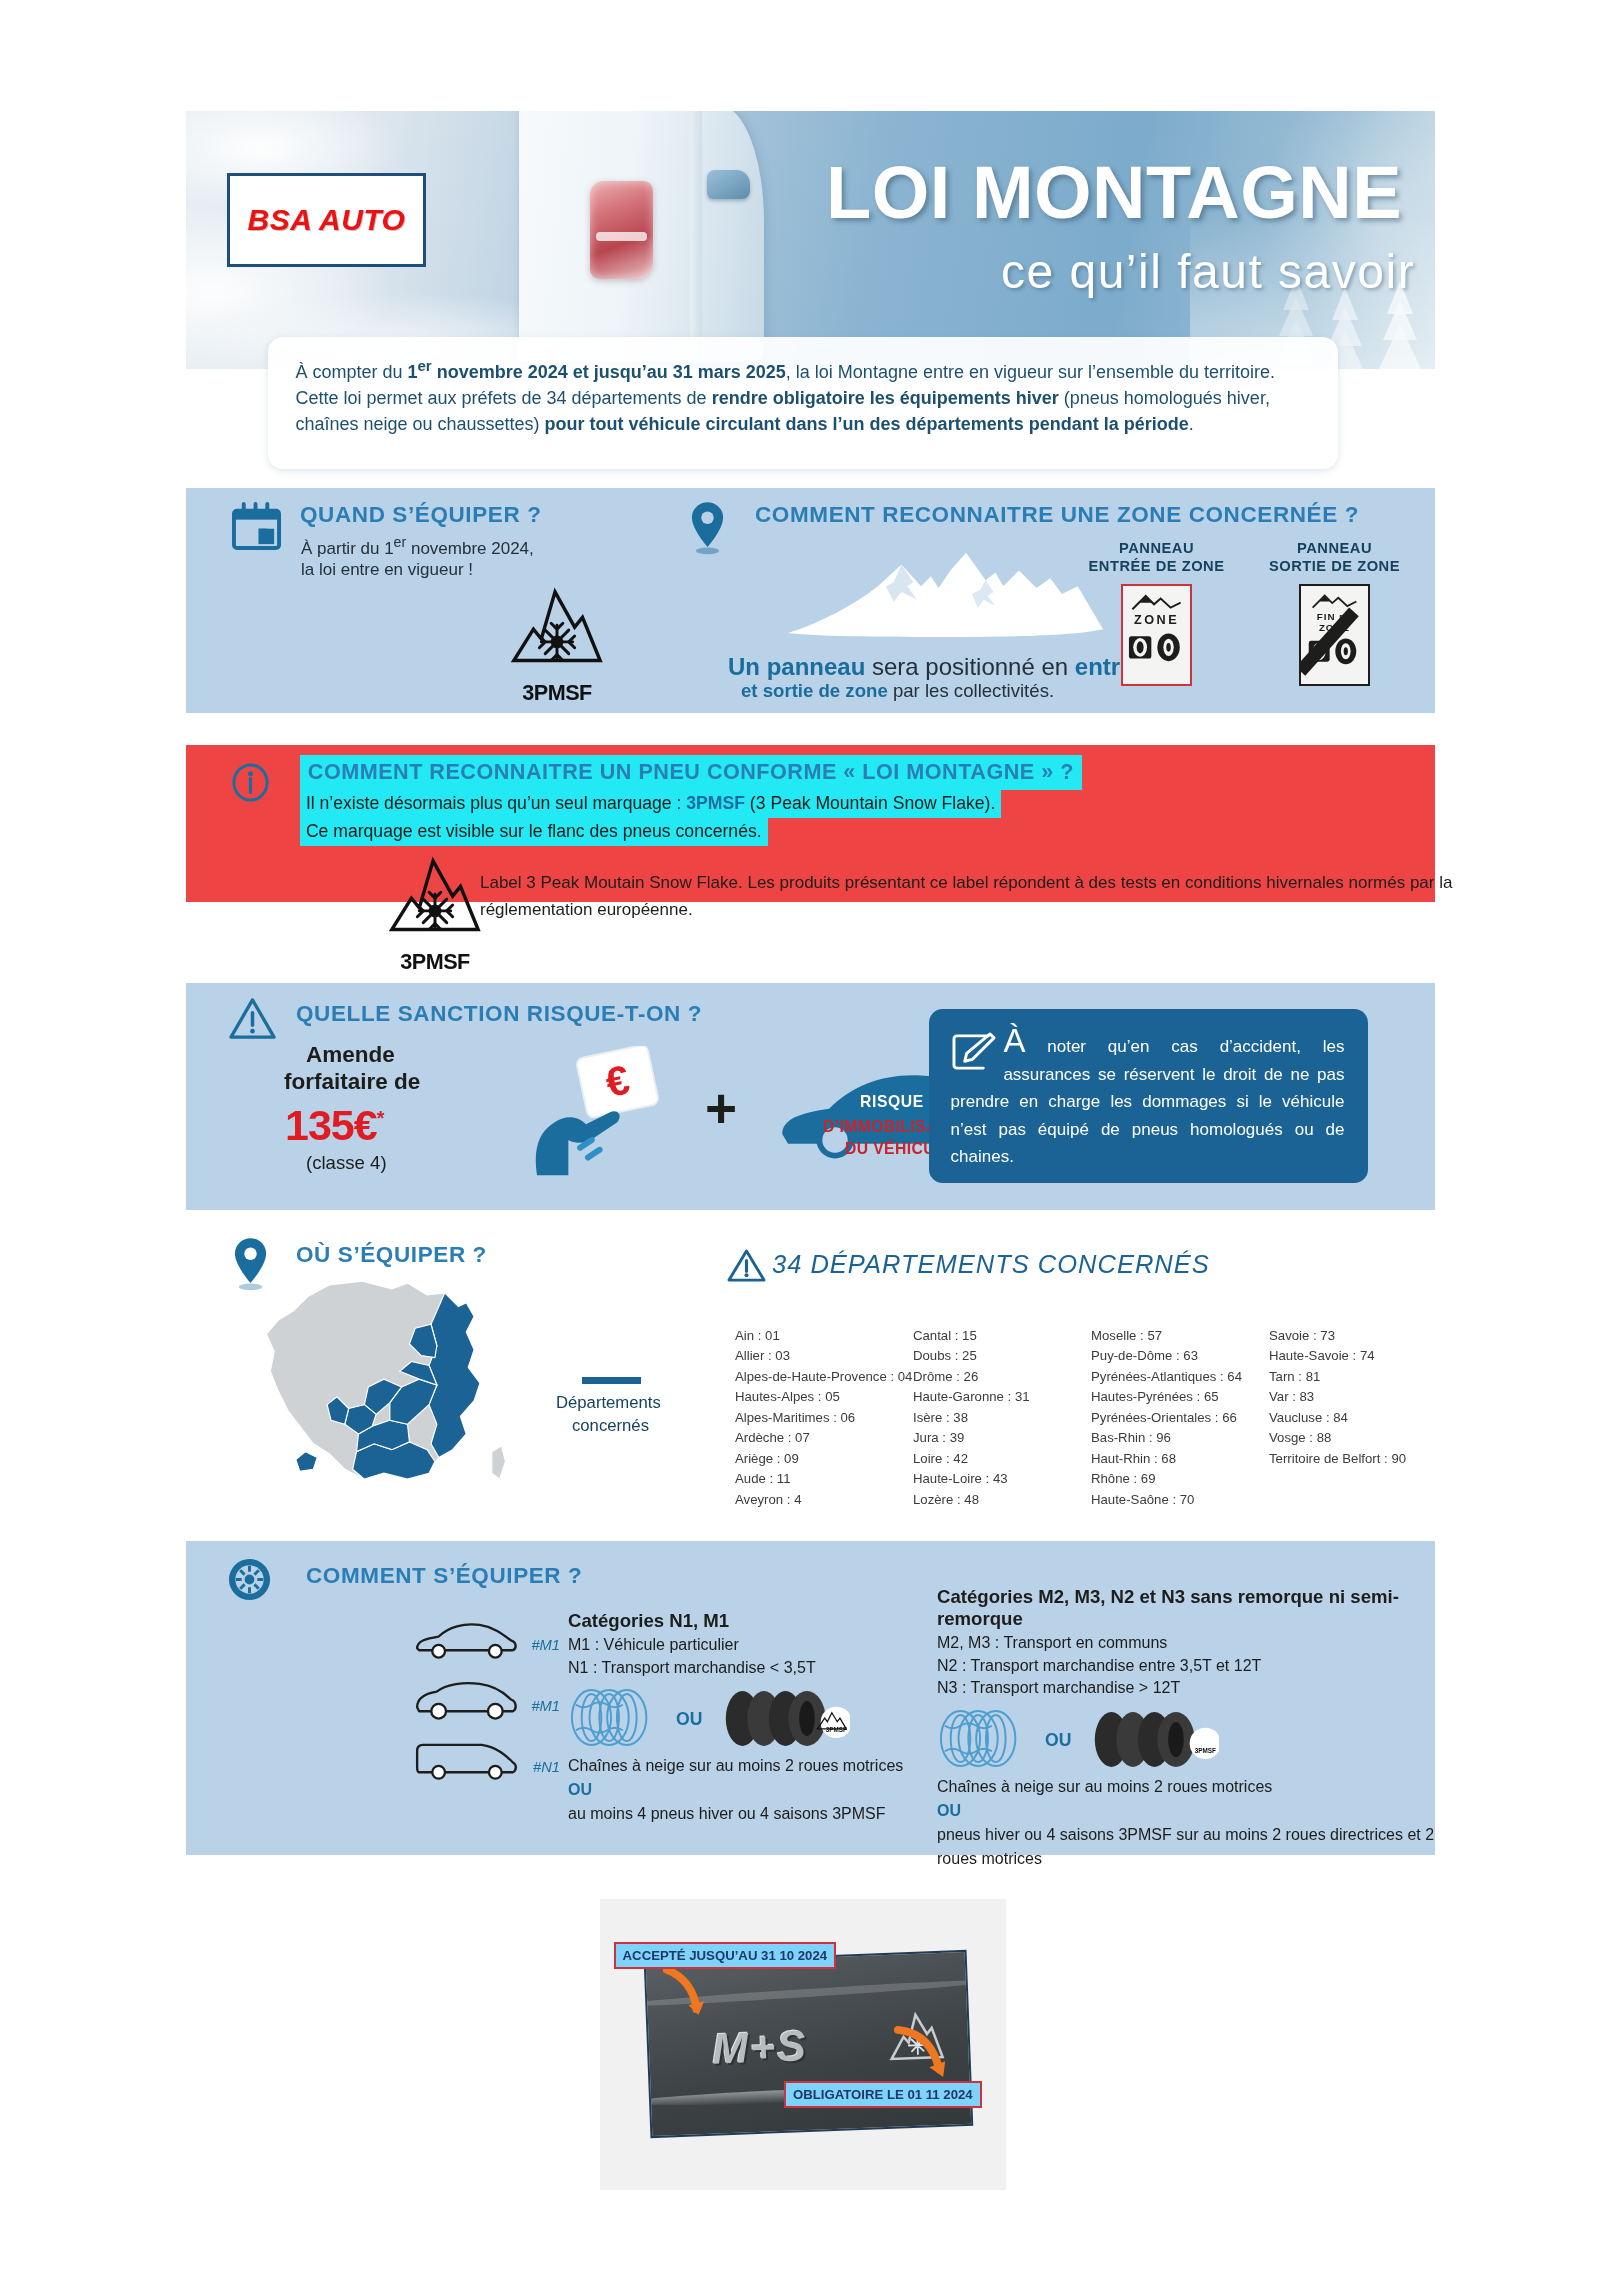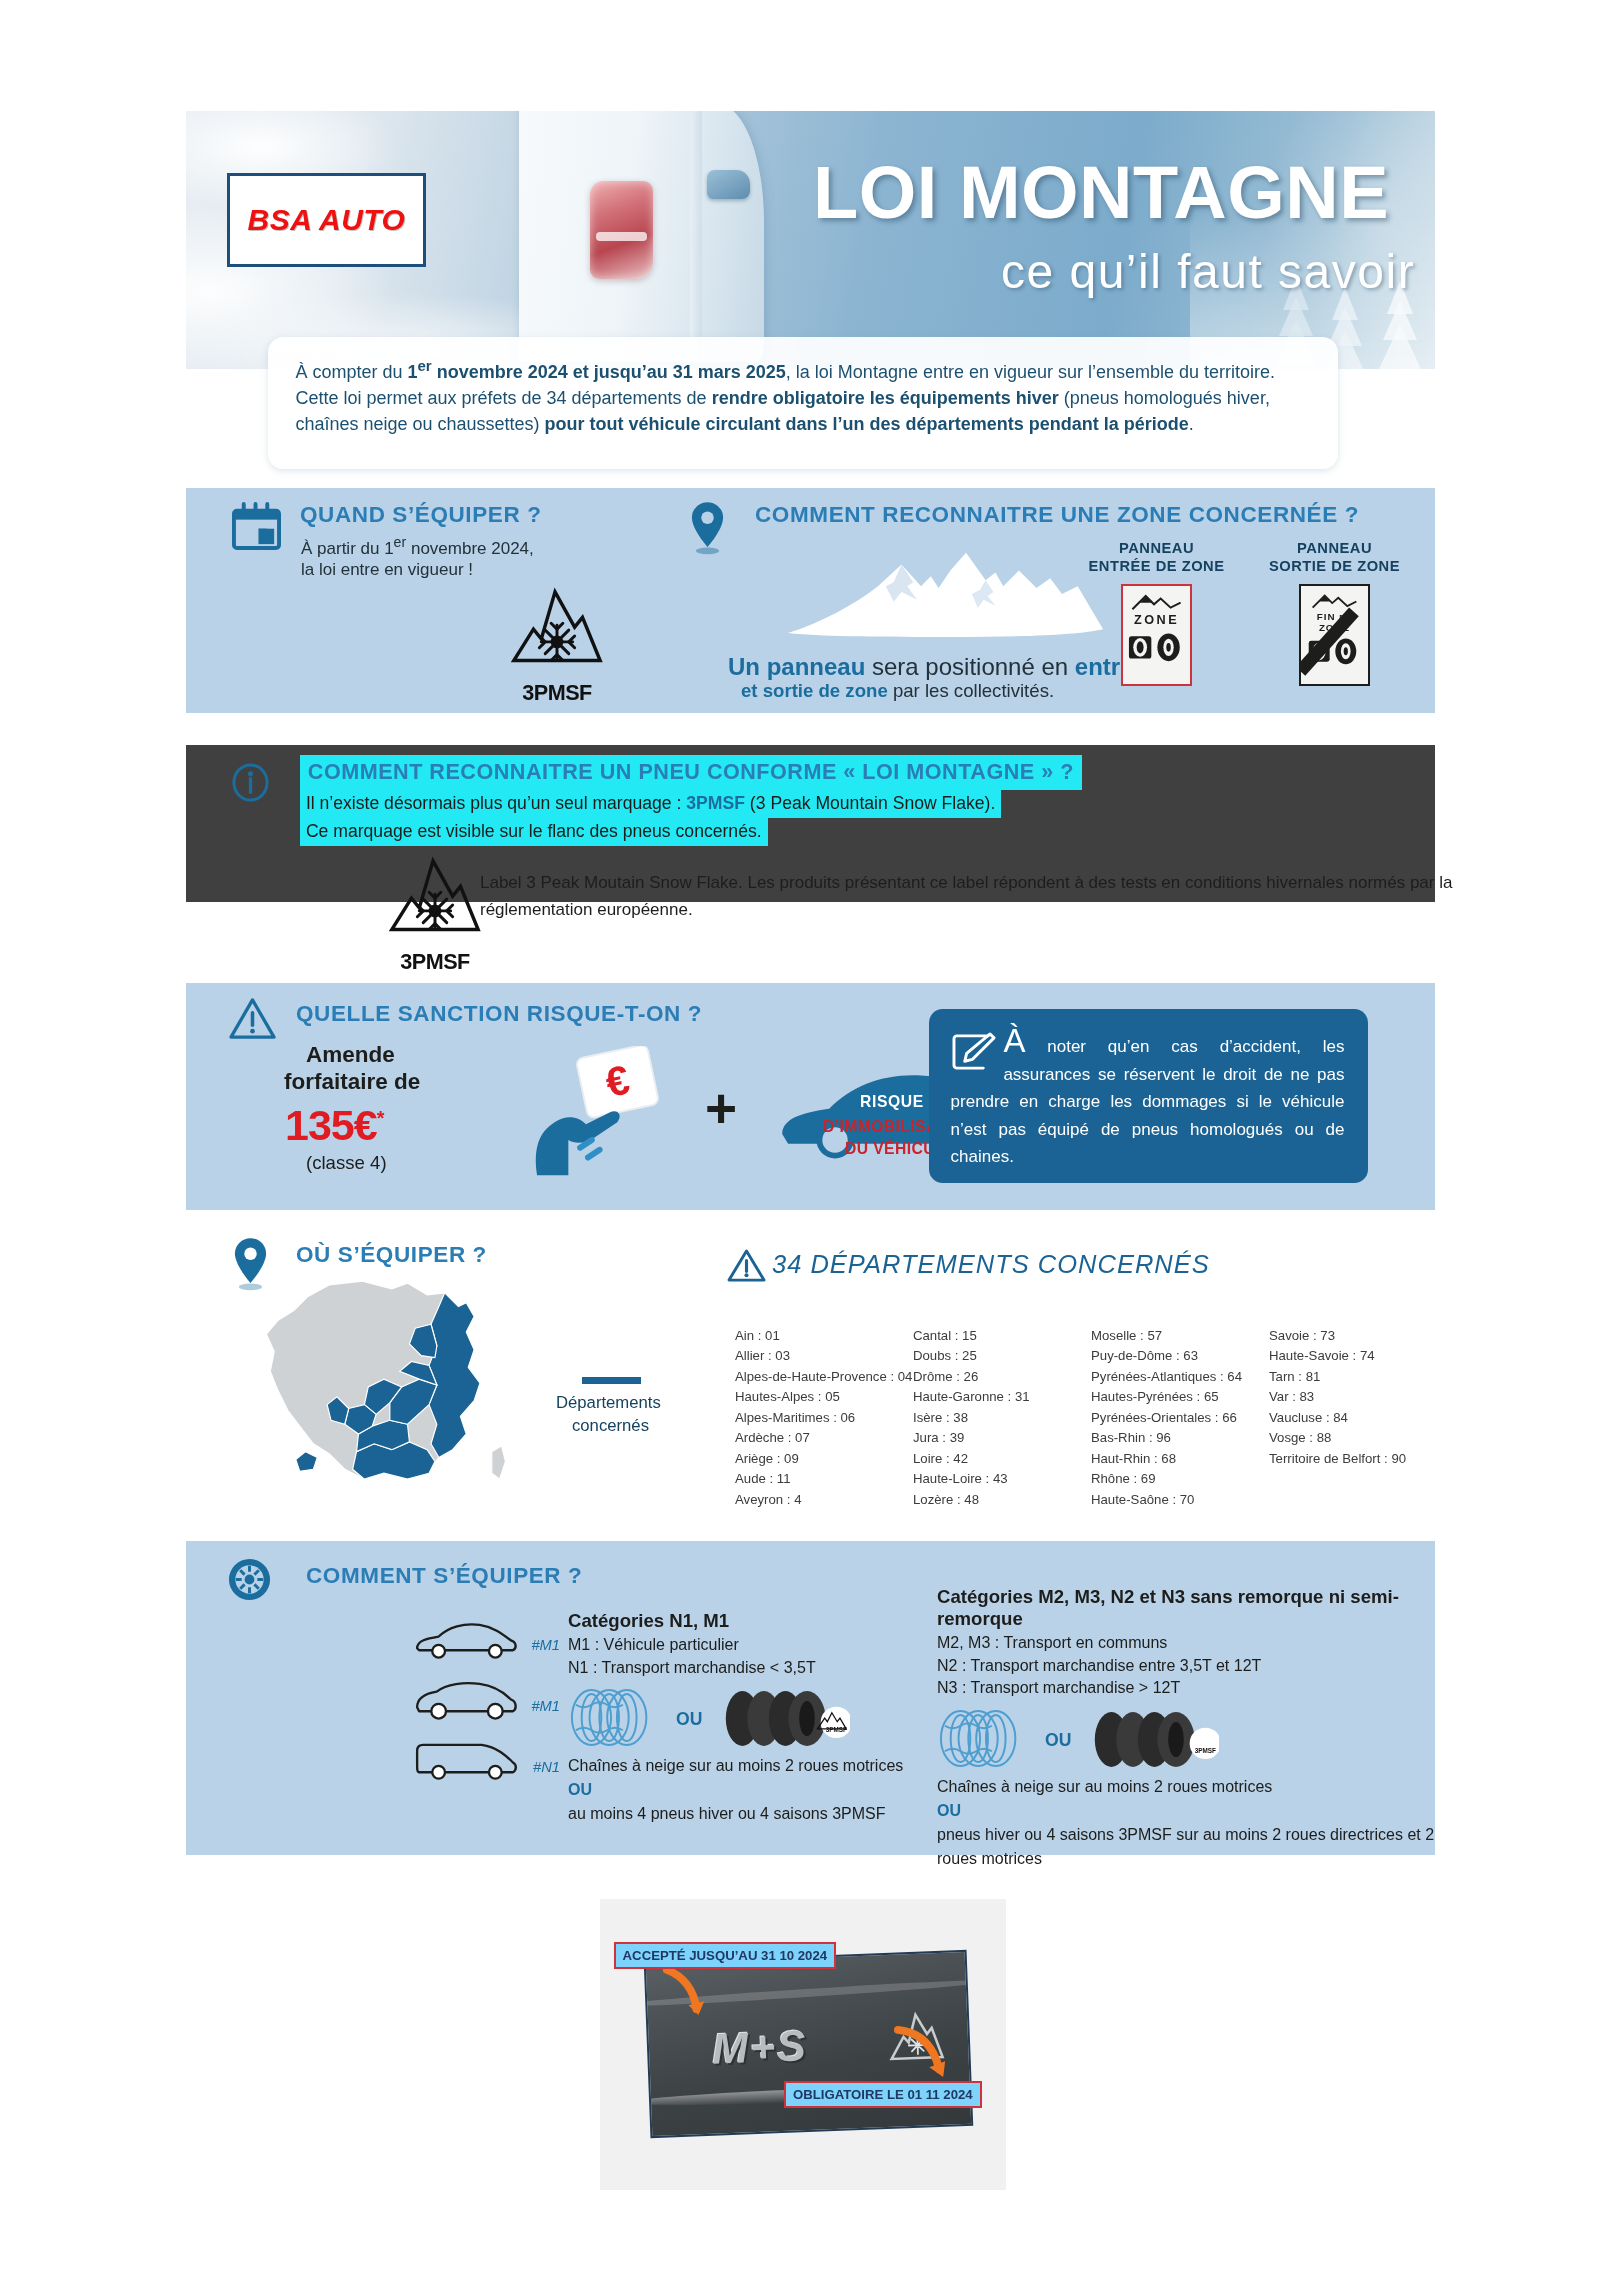--- a/index.html
+++ b/index.html
@@ -84,21 +84,21 @@
     font-size:74px; font-weight:bold; color:#ffffff; letter-spacing:0.5px;
     text-shadow: 2.9px 2.9px 4.9px rgba(40,70,95,.45);
     line-height:1;
   }
   .hero-sub {
     position:absolute; left:627px; top:133px; width:608px;
     font-size:48px; color:#ffffff; letter-spacing:1.5px;
     text-shadow: 2px 2px 3.9px rgba(40,70,95,.4);
     text-align:right; padding-right:5.9px;
   }
-  .hero-title { text-align:left; padding-right:5.9px; }
+  .hero-title { text-align:center; padding-right:5.9px; }
 
   
   .intro-card {
     position:absolute; left:268px; top:337px; width:1070px; height:132px;
     background: rgba(255,255,255,.93);
     border-radius: 15.7px 15.7px 15.7px 15.7px;
     padding: 17.6px 23.5px 0 27.4px;
     box-shadow: 0 2px 7.8px rgba(120,150,175,.25);
   }
   .intro-card p {
@@ -143,21 +143,21 @@
   .sign-board.entry { border:2.9px solid #d0323c; }
   .sign-board.exit  { border:2.9px solid #1d1d1b; }
   .sign-txt { font-size:12.7px; font-weight:bold; color:#1d1d1b; letter-spacing:2.5px; }
   .sign-txt.small { font-size:9.8px; letter-spacing:1px; }
   .bar-diag {
     position:absolute; left:-13.7px; top:50%; width:120%; height:12.7px;
     background:#1d1d1b; transform:rotate(-48deg); transform-origin:center;
   }
 
   
-  .p-pneu { position:absolute; left:186px; top:745px; width:1249px; height:157px; background:#404040; }
+  .p-pneu { position:absolute; left:186px; top:745px; width:1249px; height:157px; background:#ef4444; }
   .info-i { position:absolute; left:45px; top:17.6px; width:39px; height:39px; }
   .hl-title {
     position:absolute; left:114px; top:9.8px;
     background:#23e9f4; color:#2a7db5; font-weight:bold; font-size:21.6px;
     letter-spacing:0.5px; padding:3.9px 7.8px 4.9px;
   }
   .hl-l1 {
     position:absolute; left:114px; top:45px; background:#23e9f4;
     font-size:17.6px; color:#1d1d1b; padding:2.9px 5.9px 3.9px;
   }

